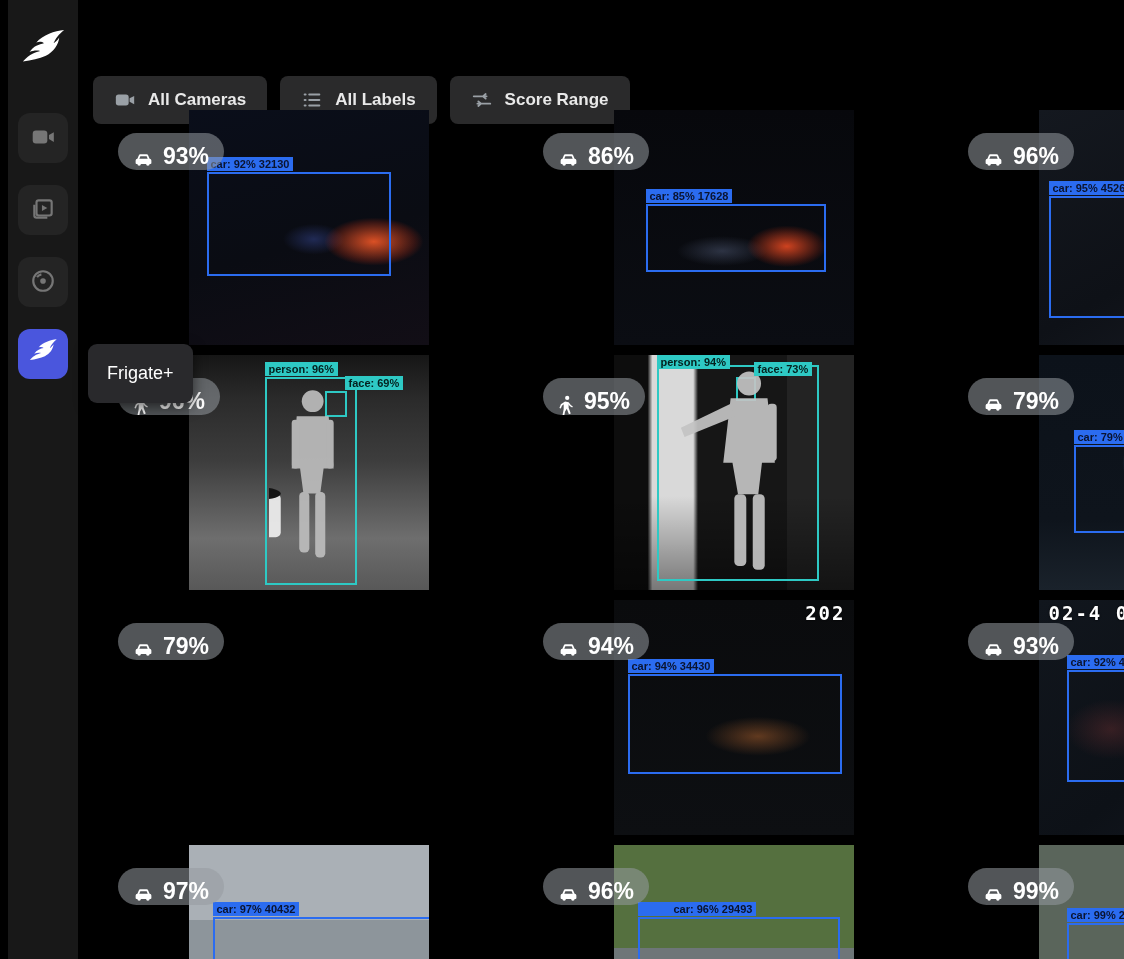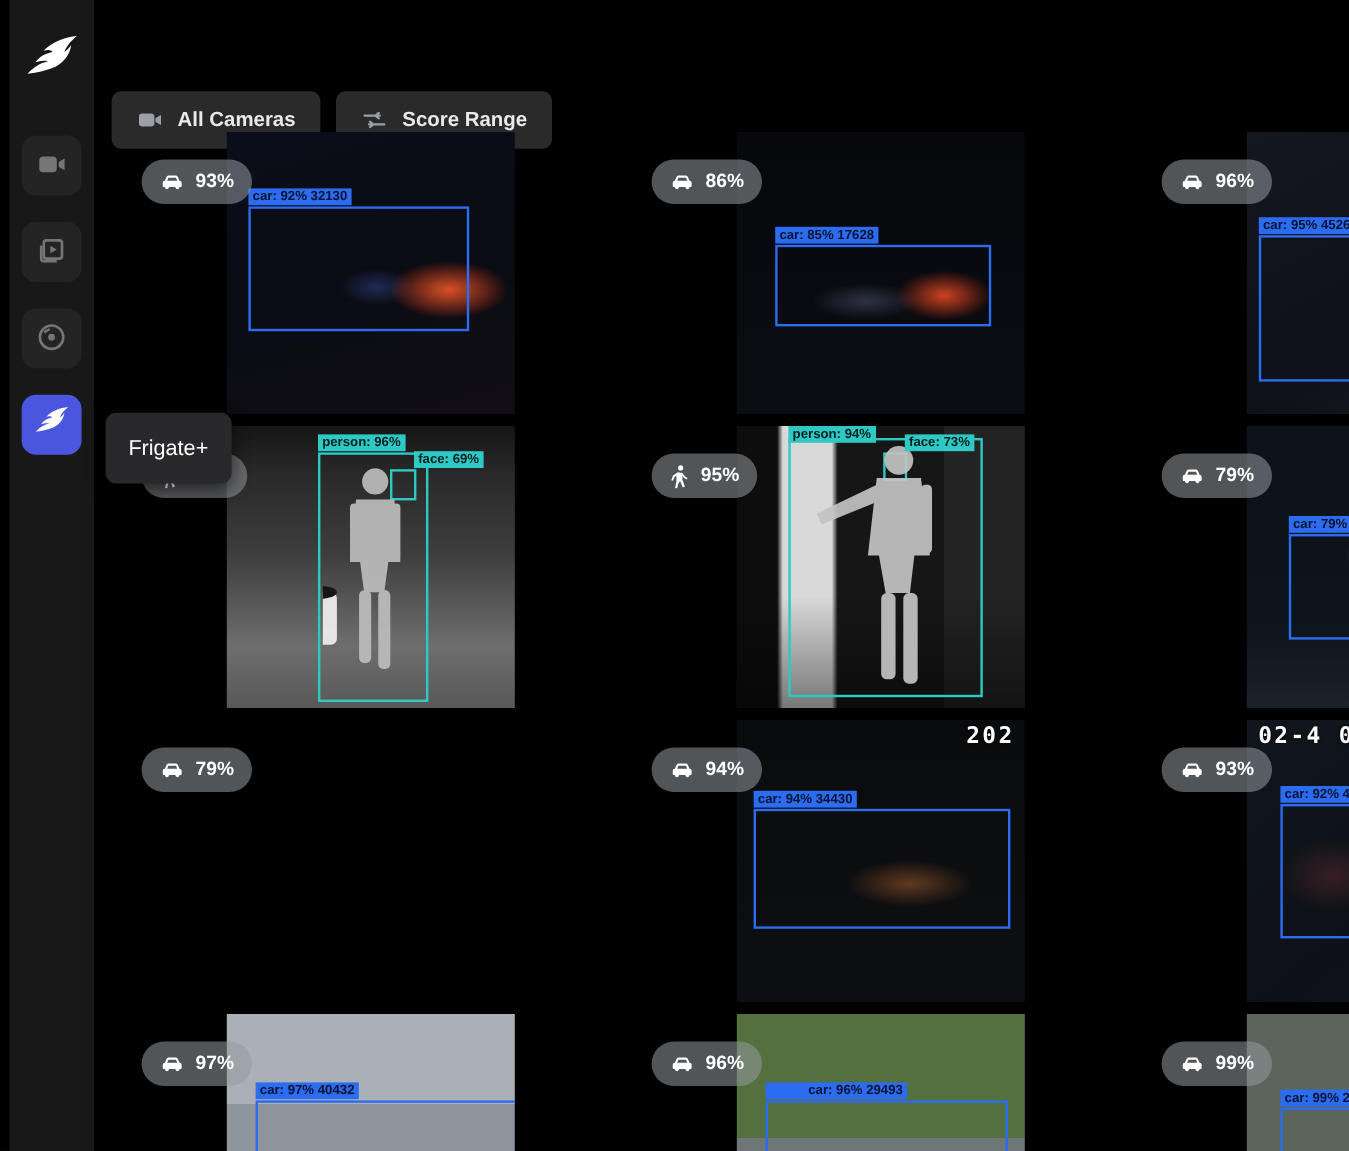--- a/index.html
+++ b/index.html
@@ -23,21 +23,21 @@
   .card { position:absolute; width:425px; height:235px; cursor:pointer; }
   .thumb { position:absolute; left:50%; transform:translateX(-50%); top:0; width:240px; height:235px; overflow:hidden; background:#0b0d12; }
   .bbox { position:absolute; border:2px solid; }
   .chip { position:absolute; font-size:11px; font-weight:700; line-height:14px; padding:0 4px; color:#041018; white-space:nowrap; z-index:3; }
   .blue  { border-color:#2b6cf0; }
   .chip.blue { background:#2b6cf0; border:none; color:#0a1430; }
   .teal  { border-color:#2ec9c4; }
   .chip.teal { background:#2ec9c4; border:none; color:#04201e; }
   .ts { position:absolute; color:#fff; font-family:"DejaVu Sans Mono",monospace; font-weight:700; font-size:19px; letter-spacing:2px; z-index:2; text-shadow:0 0 2px #000; }
 
-  .badge { position:absolute; left:22px; top:23px; height:37px; border-radius:999px; background:rgba(150,154,160,.55); color:#fff; display:flex; align-items:center; gap:9px; padding:0 15px; font-size:16px; font-weight:700; z-index:5; }
+  .badge { position:absolute; left:22px; top:23px; height:37px; border-radius:999px; background:rgba(150,154,160,.55); color:#fff; display:flex; align-items:flex-end; gap:9px; padding:0 15px; font-size:23px; font-weight:700; z-index:5; }
   .badge svg { display:block; }
 
   .figure { position:absolute; z-index:1; opacity:.92; filter:blur(.6px); }
 
   
   .sc-n1 { background:
       radial-gradient(62px 30px at 77% 56%, rgba(255,92,40,.85), rgba(255,60,20,.18) 65%, transparent 80%),
       radial-gradient(44px 22px at 52% 55%, rgba(90,120,255,.28), transparent 70%),
       linear-gradient(165deg,#0a0e1a 0%,#0a0c13 55%,#120e16 100%); }
   .sc-n2 { background:
@@ -133,20 +133,28 @@
       <span class="f-icon">
         <svg width="22" height="22" viewBox="0 0 24 24" fill="currentColor">
             <rect x="2" y="6" width="14" height="12" rx="3"></rect>
             <path d="M17 10.2 22 7.5v9l-5-2.7z"></path>
           </svg>
       </span>
       <span>All Cameras</span>
     </button>
     <button class="filter-btn">
       <span class="f-icon">
+        <svg width="22" height="22" viewBox="0 0 24 24" fill="none" stroke="currentColor" stroke-width="2.2" stroke-linecap="round">
+            <path d="M4 6h1M9 6h11M4 12h1M9 12h11M4 18h1M9 18h11"></path>
+          </svg>
+      </span>
+      <span>All Labels</span>
+    </button>
+    <button class="filter-btn">
+      <span class="f-icon">
         <svg width="22" height="22" viewBox="0 0 24 24" fill="none" stroke="currentColor" stroke-width="2" stroke-linecap="round">
             <path d="M3 8h14M13 8l3-2.5M13 8l3 2.5"></path>
             <path d="M21 16H7M11 16l-3-2.5M11 16l-3 2.5"></path>
           </svg>
       </span>
       <span>Score Range</span>
     </button>
   </div>
 
   <div class="grid" id="grid">

